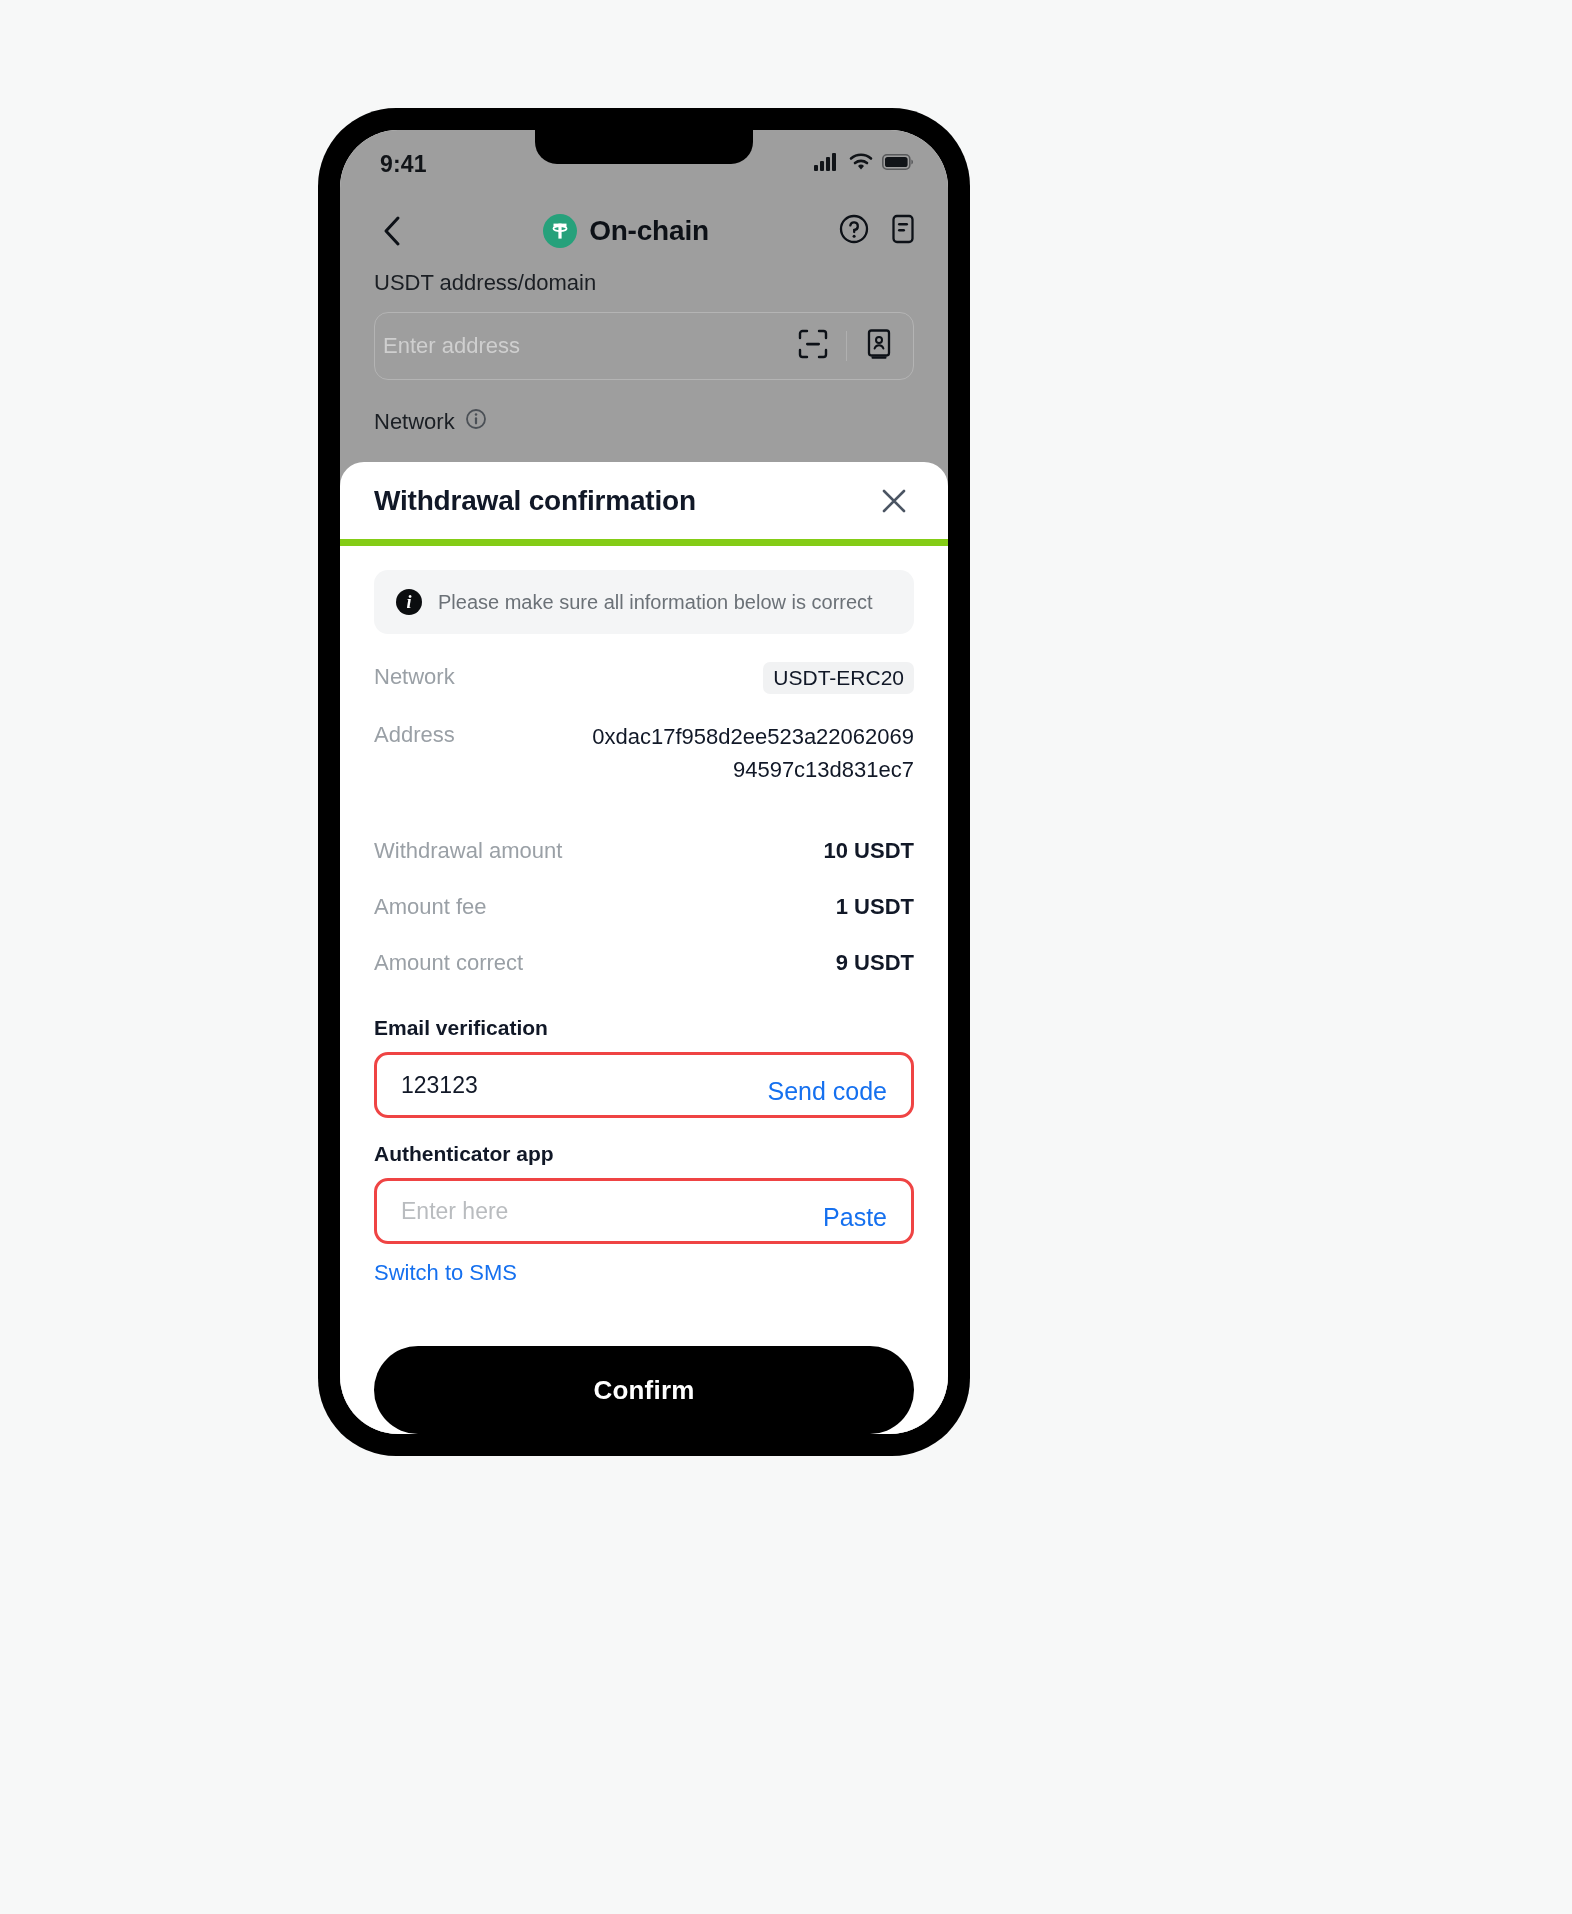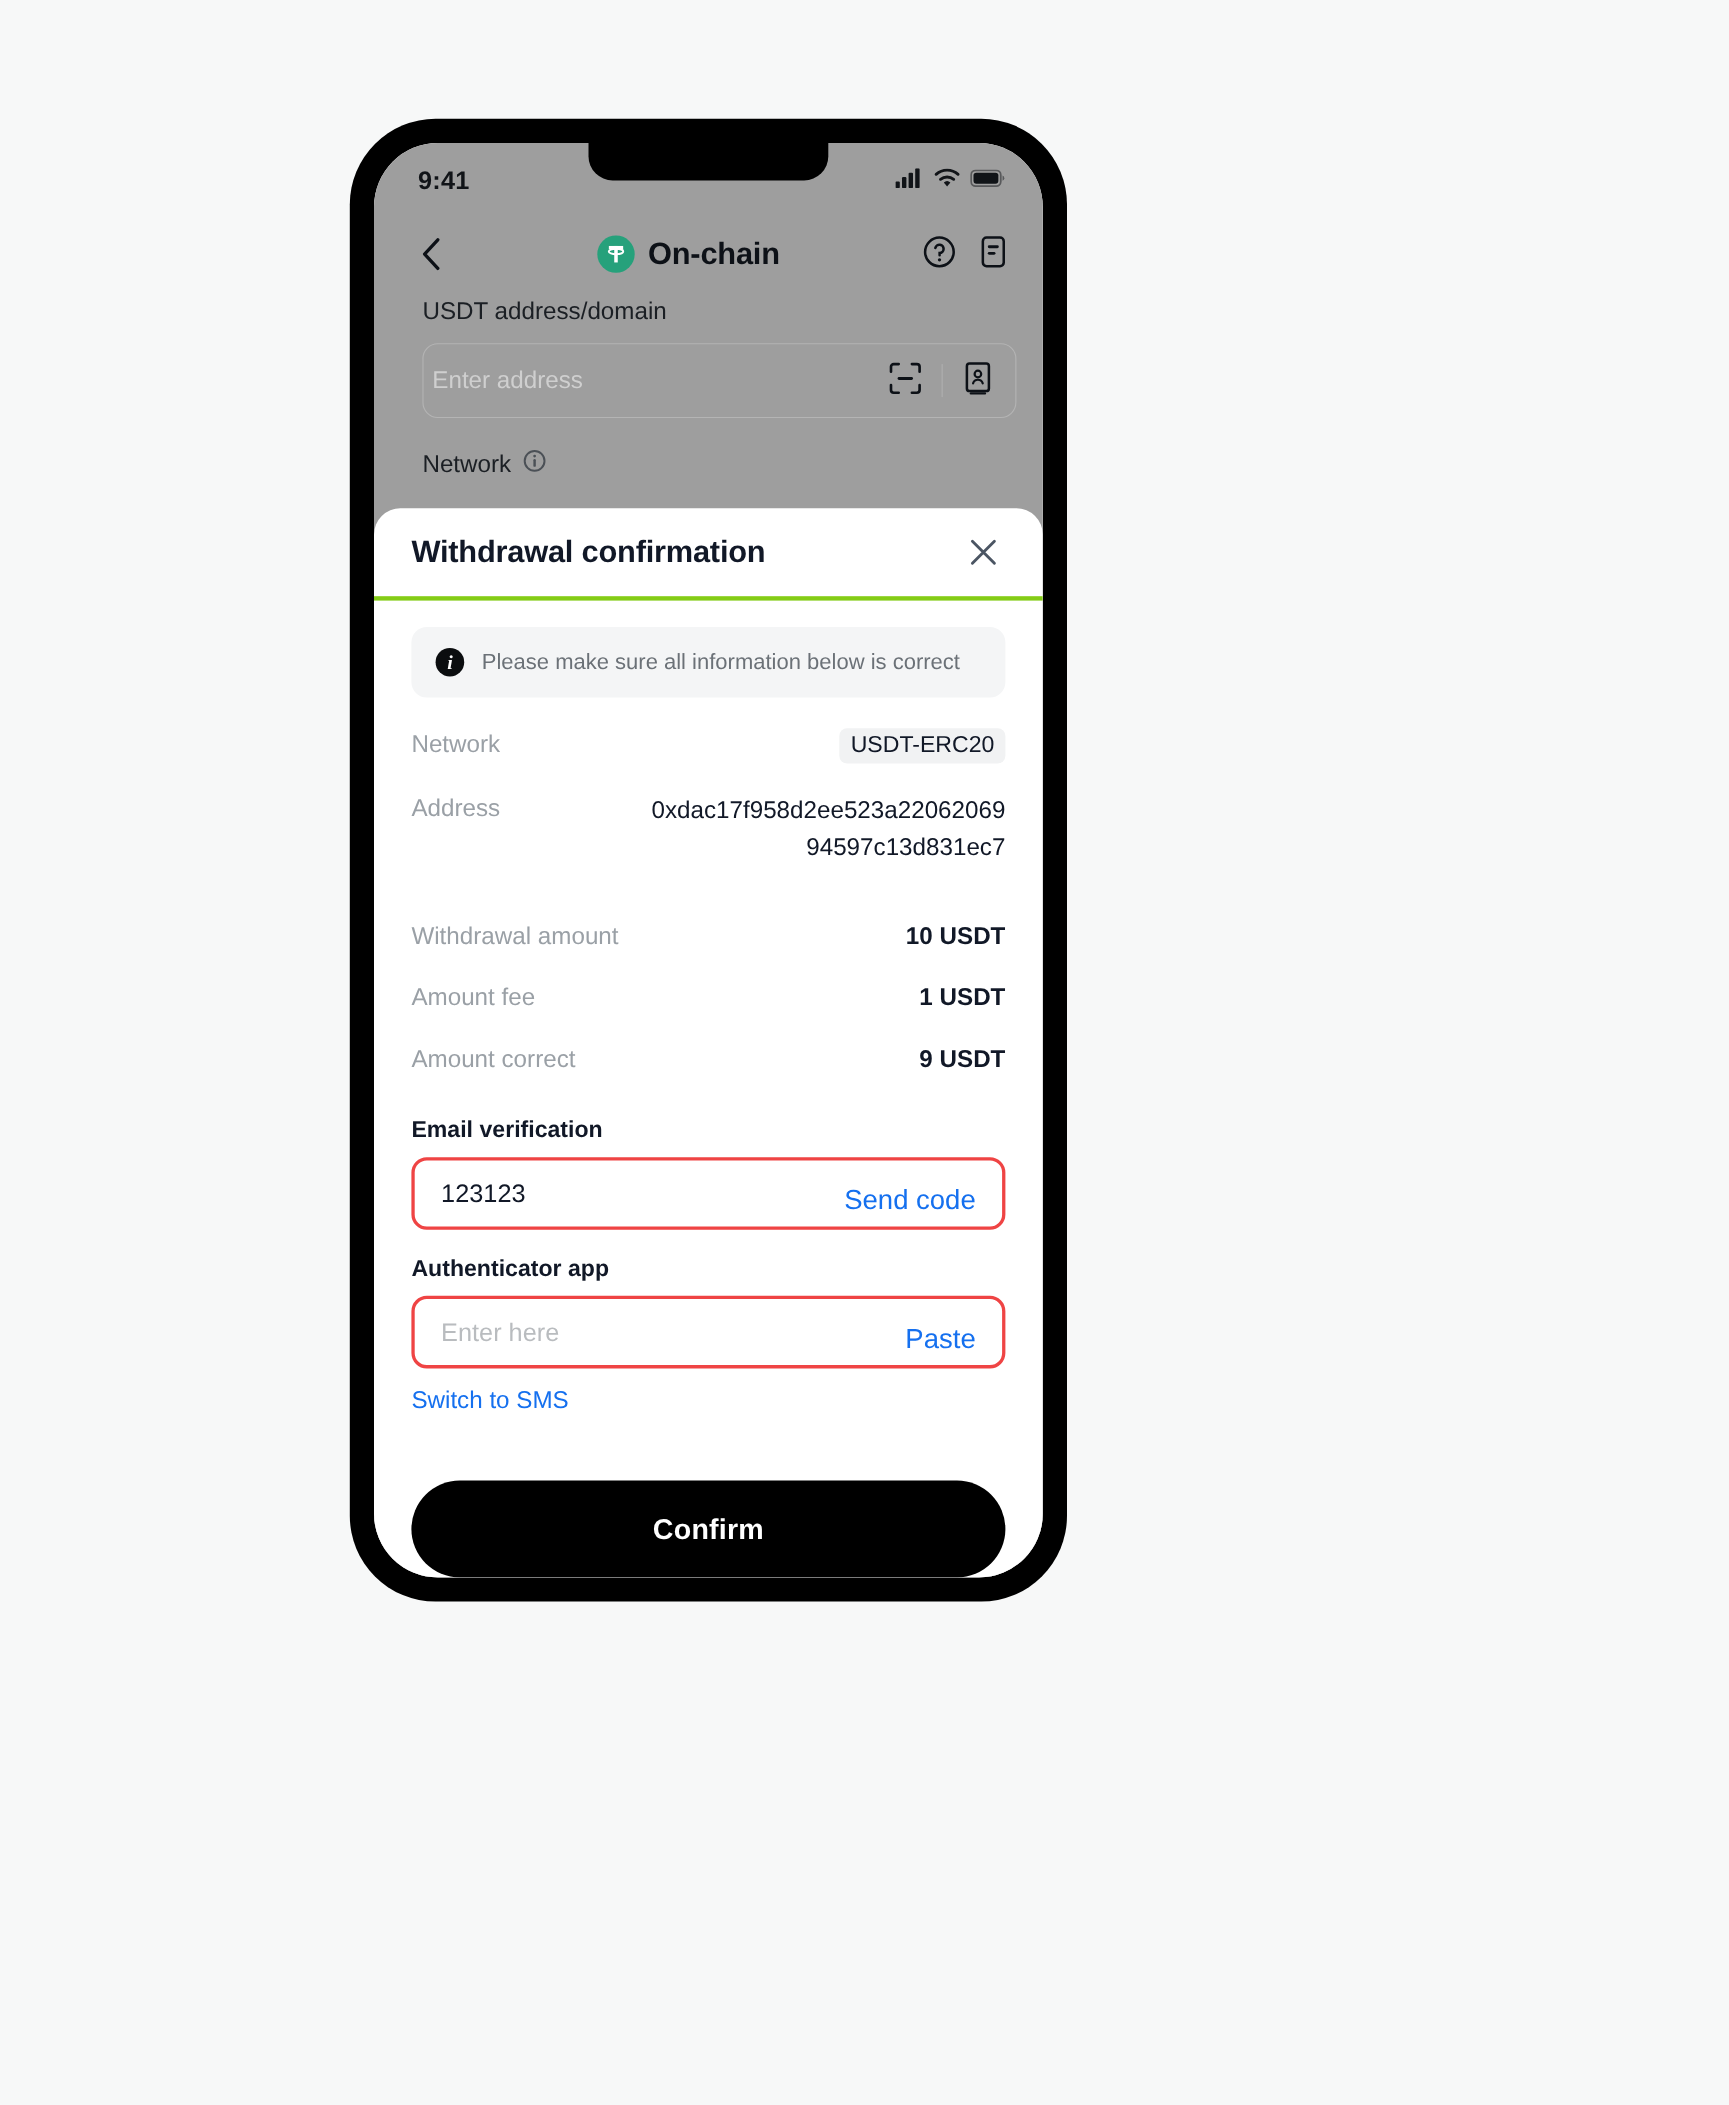--- a/index.html
+++ b/index.html
@@ -114,21 +114,21 @@
   .tether-logo {
     width: 34px; height: 34px;
     border-radius: 50%;
     background: #26a17b;
     display: flex; align-items: center; justify-content: center;
     flex: 0 0 auto;
   }
   #navbar-actions { display: flex; align-items: center; gap: 18px; }
 
   
-  #app-form { position: absolute; left: 10px; top: 140px; width: 608px; padding: 0 34px; }
+  #app-form { position: absolute; left: 0; top: 140px; width: 608px; padding: 0 34px; }
   .bg-label {
     font-size: 22px;
     color: #1b1f24;
     margin-bottom: 16px;
   }
   #address-field {
     height: 68px;
     border: 1px solid #b4b4b4;
     border-radius: 14px;
     display: flex;
@@ -167,21 +167,21 @@
     flex-direction: column;
   }
 
   #modal-header {
     height: 84px;
     flex: 0 0 auto;
     display: flex;
     align-items: center;
     justify-content: space-between;
     padding: 0 32px 0 34px;
-    border-bottom: 4px solid #84cc16;
+    border-bottom: 7px solid #84cc16;
   }
   #modal-title {
     font-size: 28px;
     font-weight: 700;
     color: #111827;
     letter-spacing: -0.2px;
   }
   #modal-close {
     width: 44px; height: 44px;
     display: flex; align-items: center; justify-content: center;

